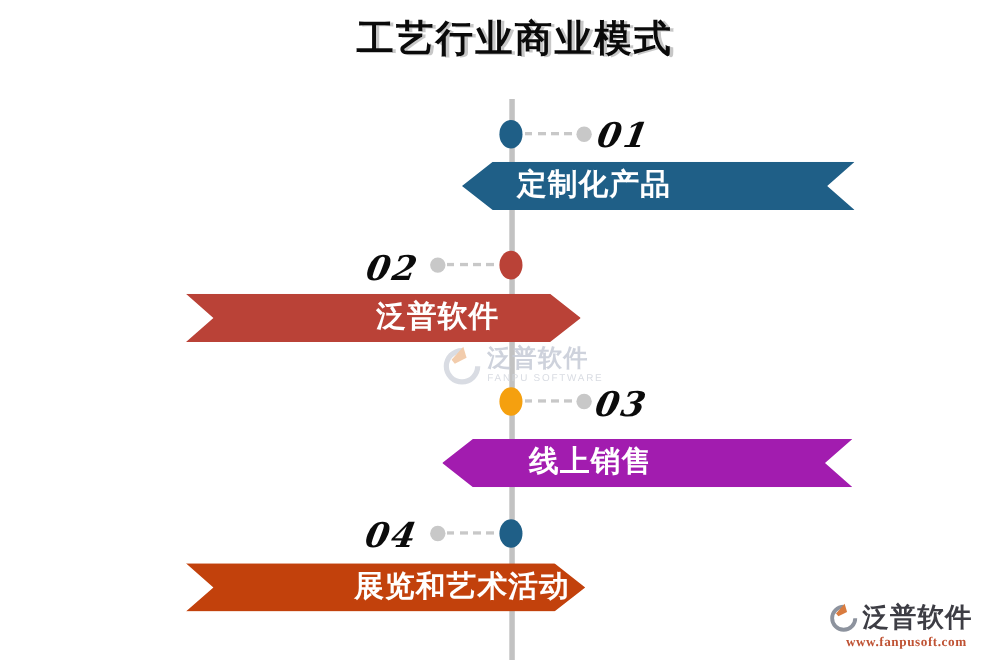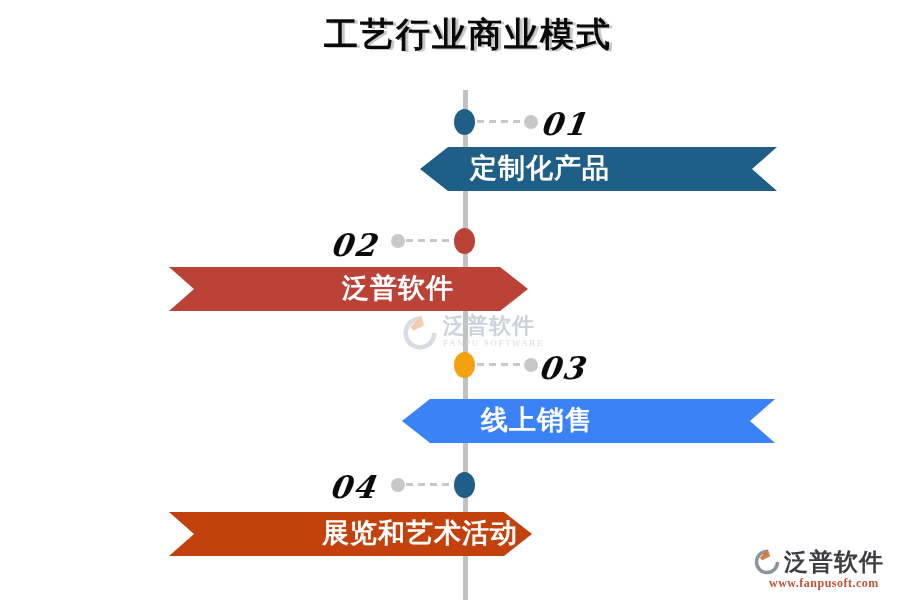--- a/index.html
+++ b/index.html
@@ -39,21 +39,21 @@
 
   .n1{left:454px;top:109px;} .d1{left:477px;top:120px;} .g1{left:524px;top:115px;}
   .n2{left:454px;top:228px;} .d2{left:406px;top:239px;} .g2{left:391px;top:234px;}
   .n3{left:454px;top:352px;} .d3{left:477px;top:363px;} .g3{left:524px;top:358px;}
   .n4{left:454px;top:472px;} .d4{left:406px;top:483px;} .g4{left:391px;top:478px;}
 
   .watermark{position:absolute;left:401px;top:314px;display:flex;align-items:flex-start;opacity:0.85;}
   .wm-icon{width:38px;height:38px;}
   .wm-text{margin-left:4px;}
   .wm-name{font-size:22px;letter-spacing:1px;color:#c6cbd6;font-weight:700;line-height:24px;}
-  .wm-sub{font-size:9px;letter-spacing:1.6px;color:#d2d6de;font-family:Liberation Serif, serif;}
+  .wm-sub{font-size:9px;letter-spacing:1.6px;color:#d2d6de;font-family:Liberation Sans, sans-serif;}
 
   .footer-logo{position:absolute;left:753px;top:548px;}
   .fl-row{display:flex;align-items:center;}
   .fl-icon{width:28px;height:28px;}
   .fl-name{margin-left:3px;font-size:24px;font-weight:700;color:#3d3d44;letter-spacing:1px;line-height:26px;}
   .fl-url{margin-top:0px;margin-left:16px;font-size:12px;letter-spacing:0.5px;color:#BF5233;
           font-family:"Liberation Serif","DejaVu Serif",serif;font-weight:700;}
 </style>
 </head>
 <body>
@@ -77,21 +77,21 @@
   <div class="gray-dot g2"></div>
   <div class="num" style="left:357px;top:245px;">02</div>
   <div class="banner left b2" style="background-color: rgb(186, 66, 55);">
     <span class="banner-text">泛普软件</span>
   </div>
 
   <div class="node n3" style="background-color: rgb(245, 160, 15);"></div>
   <div class="dash d3"></div>
   <div class="gray-dot g3"></div>
   <div class="num" style="left:565px;top:368px;">03</div>
-  <div class="banner right b3" style="background-color: #3b82f6;">
+  <div class="banner right b3" style="background-color: #a21caf;">
     <span class="banner-text">线上销售</span>
   </div>
 
   <div class="node n4" style="background-color: rgb(31, 95, 135);"></div>
   <div class="dash d4"></div>
   <div class="gray-dot g4"></div>
   <div class="num" style="left:356px;top:487px;">04</div>
   <div class="banner left b4" style="background-color: #c2410c;">
     <span class="banner-text">展览和艺术活动</span>
   </div>

